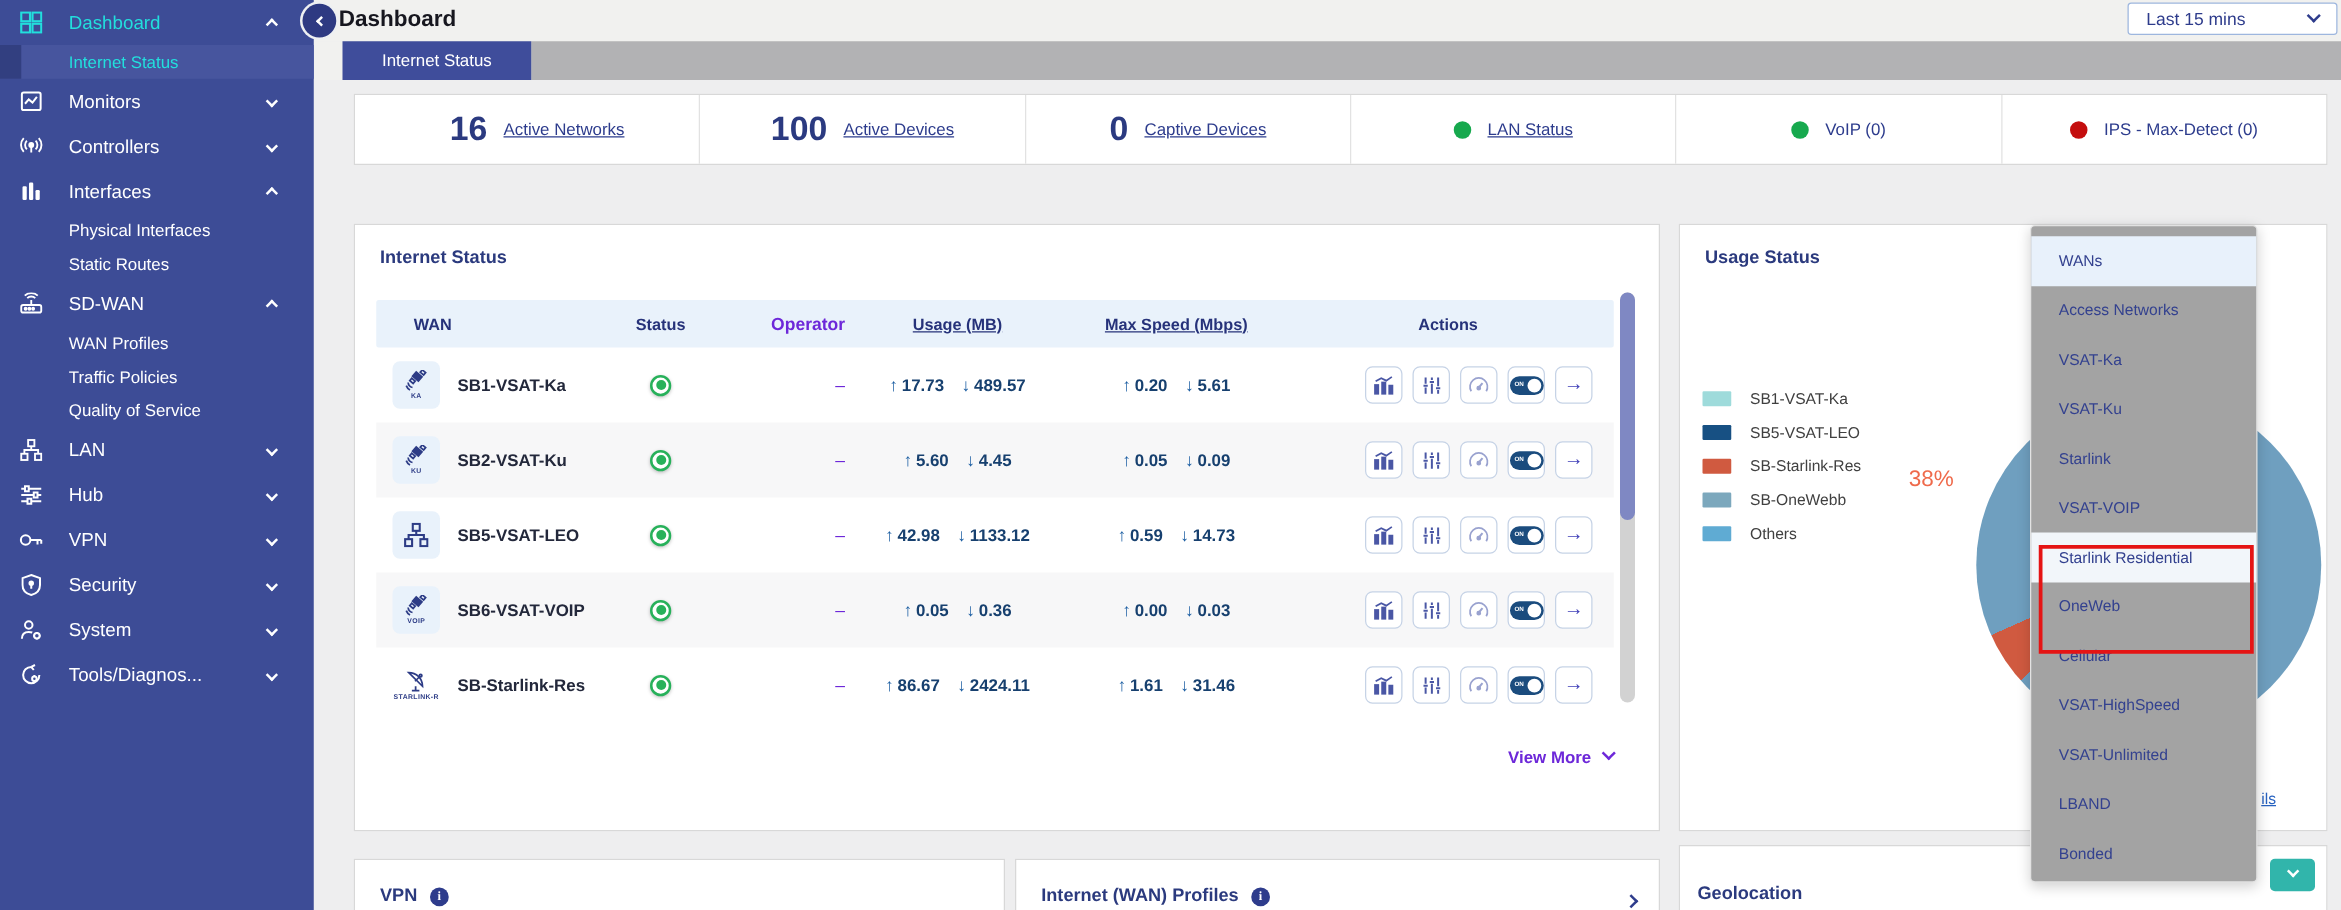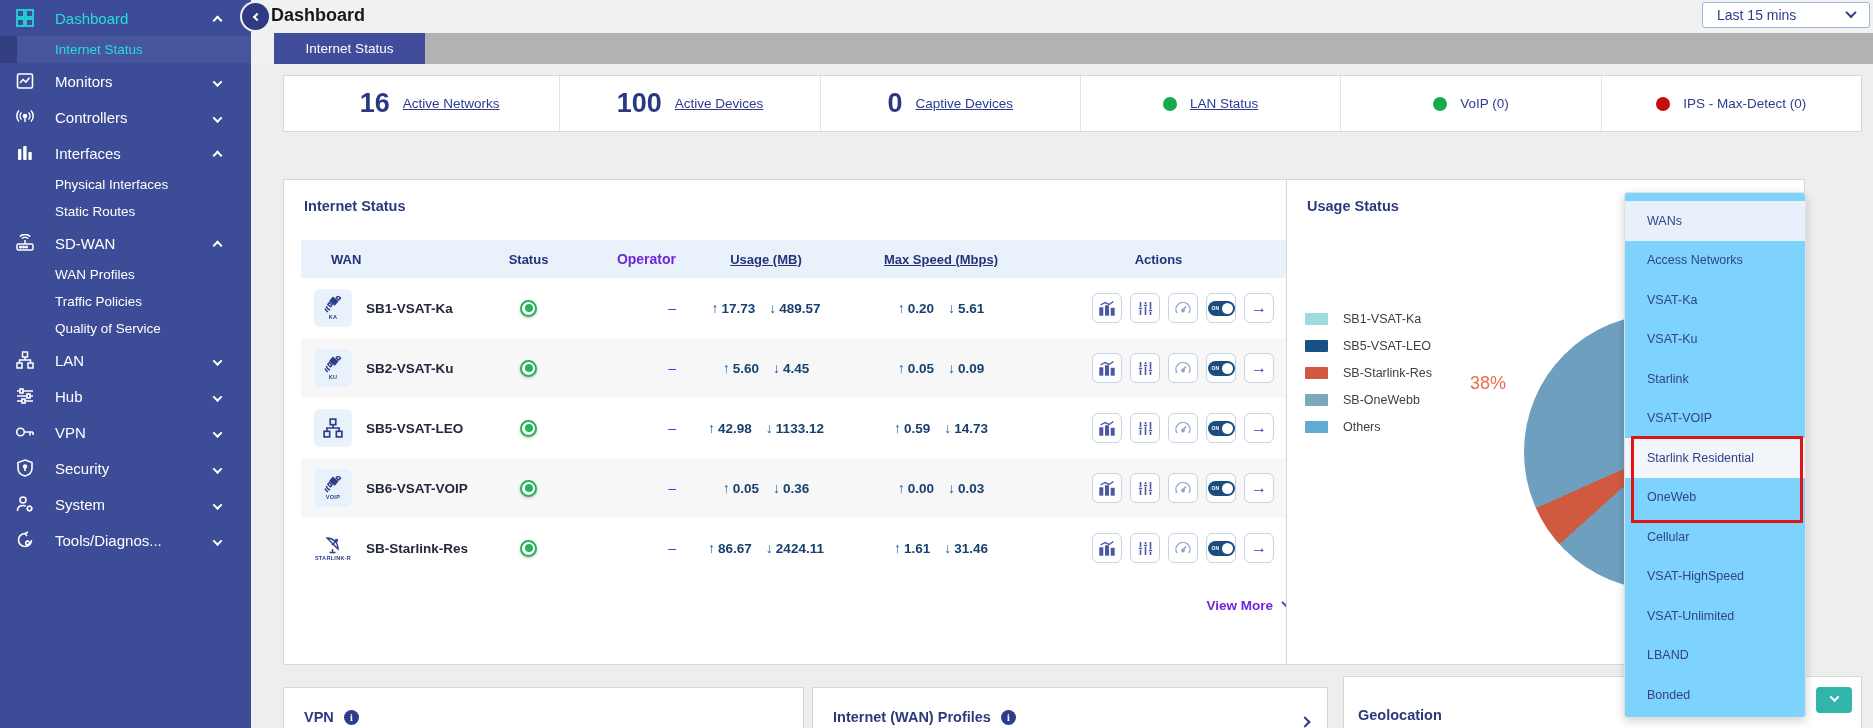--- a/index.html
+++ b/index.html
@@ -81,21 +81,21 @@
   .toggle { width:27px; height:15px; border-radius:8px; background:#1b4c7e; position:relative; display:inline-block; }
   .toggle .knob { position:absolute; right:2px; top:2px; width:11px; height:11px; border-radius:50%; background:#fff; }
   .toggle em { position:absolute; left:4px; top:4.5px; font-style:normal; font-size:5px; color:#fff; font-weight:bold; }
   .arrow-g { color:#4040b8; font-size:16px; font-weight:bold; line-height:1; }
   .vscroll { position:absolute; left:1012px; top:54px; width:12px; height:328px; background:#d2d2d2; border-radius:6px; }
   .vscroll .thumb { position:absolute; left:0; top:0; width:12px; height:182px; background:#7f88c3; border-radius:6px; }
   .view-more { position:absolute; right:36px; top:418px; display:flex; align-items:center; gap:10px; color:#6d28d9; font-size:13.5px; font-weight:bold; cursor:pointer; }
   .view-more .chev { border-width:2.5px; width:8px; height:8px; margin-top:-4px; }
 
   
-  .usage-card { left:1286px; top:179px; width:519px; height:486px; overflow:hidden; }
+  .usage-card { left:1343px; top:179px; width:519px; height:486px; overflow:hidden; }
   .legend { position:absolute; left:18px; top:125px; }
   .leg-item { display:flex; align-items:center; gap:15px; height:27px; }
   .leg-swatch { width:23px; height:12px; border-radius:1px; flex:none; }
   .leg-label { font-size:12.5px; color:#404040; }
   .pct-callout { position:absolute; left:183px; top:193px; font-size:18px; color:#ef6a4b; }
   .pie { position:absolute; left:237px; top:134px; width:276px; height:276px; border-radius:50%;
          background:conic-gradient(from 0deg, #6f9fbf 0deg 228deg, #d05a40 228deg 246deg, #6f9fbf 246deg 360deg); }
   .partial-link { position:absolute; left:465px; top:452px; font-size:12.5px; color:#2762c0; text-decoration:underline; cursor:pointer; }
 
   
@@ -104,21 +104,21 @@
   .geo-card { left:1343px; top:676px; width:519px; height:70px; }
   .b-title { position:absolute; left:20px; top:21px; font-size:14.5px; font-weight:bold; color:#2b3a7e; display:flex; align-items:center; gap:10px; }
   .geo-card .b-title { top:30px; left:14px; }
   .info-ic { width:15px; height:15px; border-radius:50%; background:#2e3c8c; color:#fff; font-size:10px; font-weight:bold; display:inline-flex; align-items:center; justify-content:center; font-family:"Liberation Serif", serif; }
   .panel-chev { position:absolute; right:18px; top:24px; color:#2e3c8c; }
   .panel-chev .chev { border-width:2.5px; width:8px; height:8px; }
   .geo-btn { position:absolute; right:9px; top:10px; width:36px; height:26px; background:#31b5ab; border-radius:4px; display:flex; align-items:center; justify-content:center; color:#fff; cursor:pointer; }
   .geo-btn .chev { border-width:2.5px; width:7px; height:7px; margin-top:-3px; }
 
   
-  .dropdown { position:absolute; left:1624px; top:192px; width:182px; height:526px; background:#7dd3fc; border:1px solid #e2e2e2; border-radius:4px; box-shadow:0 3px 10px rgba(0,0,0,.18); z-index:20; padding-top:8px; }
+  .dropdown { position:absolute; left:1624px; top:180px; width:182px; height:526px; background:#a3a3a3; border:1px solid #e2e2e2; border-radius:4px; box-shadow:0 3px 10px rgba(0,0,0,.18); z-index:20; padding-top:8px; }
   .dd-item { height:39.5px; display:flex; align-items:center; padding-left:22px; font-size:12.5px; color:#33418f; cursor:pointer; white-space:nowrap; }
   .dd-item.selected { background:#e8f1fb; }
   .dd-item.hovered { background:#f2f6fa; }
   .red-box { position:absolute; left:1631px; top:436px; width:172px; height:87px; border:3px solid #e51414; z-index:25; pointer-events:none; }
 
   svg { display:block; }
 </style>
 </head>
 <body>
 

